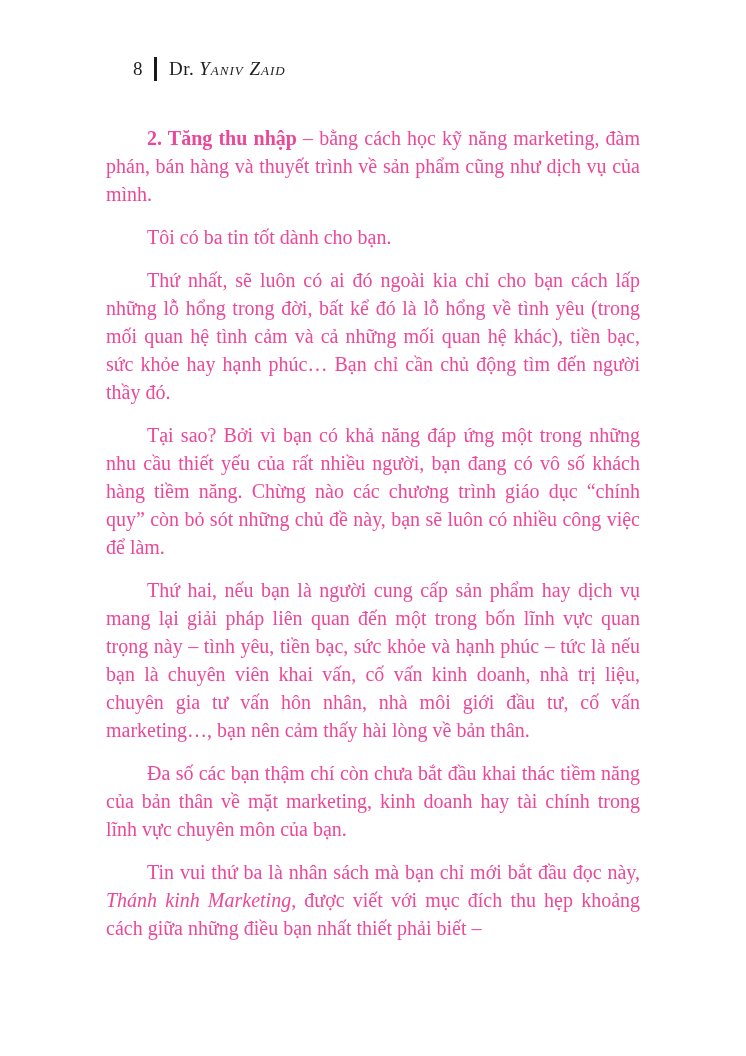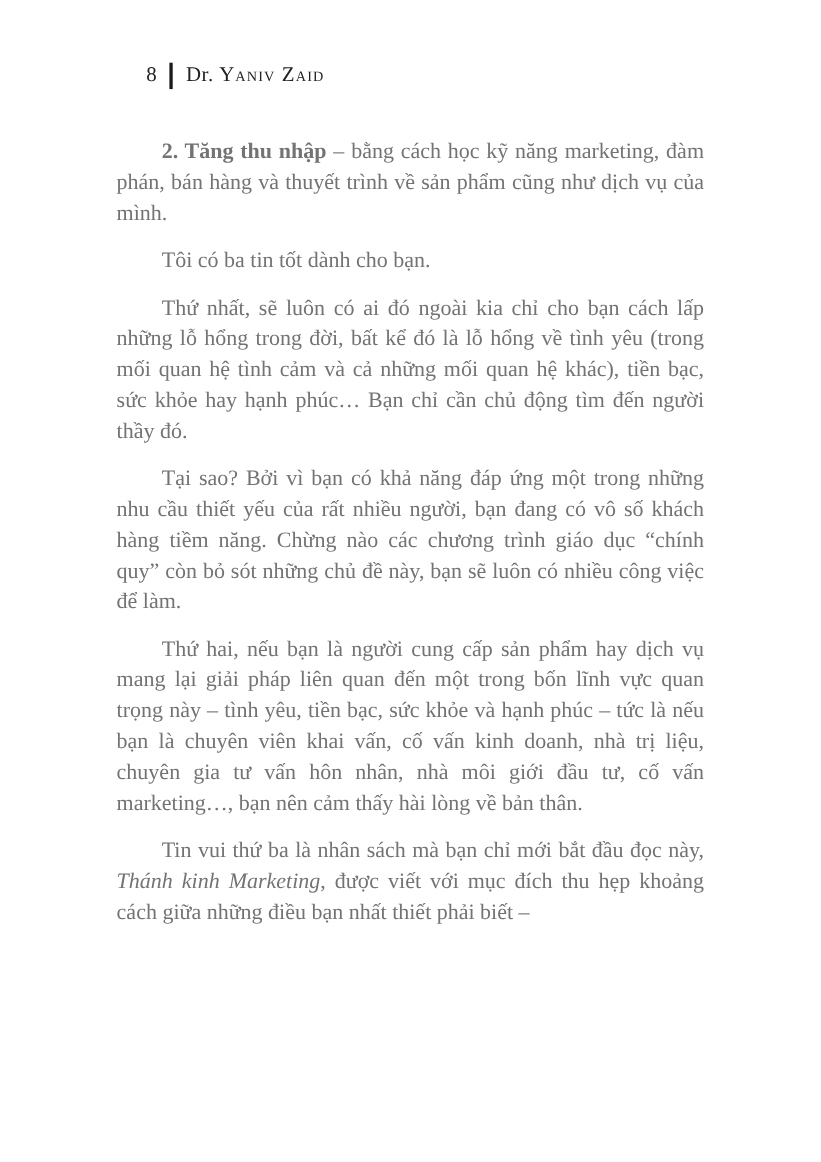--- a/index.html
+++ b/index.html
@@ -36,30 +36,31 @@
     background: #1a1a1a;
     margin: 0 12px 0 11px;
   }
   .author-prefix {
     margin-right: 5px;
     text-align: right;
   }
   .author-fullname {
     font-variant: small-caps;
     letter-spacing: 1px;
+    font-style: italic;
   }
   .page-body {
     position: absolute;
     left: 106px;
     top: 124px;
     width: 534px;
     font-size: 20px;
     line-height: 28px;
     text-align: justify;
-    color: #737373;
+    color: #ec4899;
   }
   .page-body p {
     margin: 0 0 15px 0;
     text-indent: 41px;
   }
   .bold-lead {
     font-weight: bold;
   }
   .book-title {
     font-weight: normal;
@@ -83,18 +84,19 @@
     <p><span class="bold-lead">2. Tăng thu nhập</span><span> – bằng cách học kỹ năng marketing, đàm phán, bán hàng và thuyết trình về sản phẩm cũng như dịch vụ của mình.</span></p>
 
     <p><span>Tôi có ba tin tốt dành cho bạn.</span></p>
 
     <p><span>Thứ nhất, sẽ luôn có ai đó ngoài kia chỉ cho bạn cách lấp những lỗ hổng trong đời, bất kể đó là lỗ hổng về tình yêu (trong mối quan hệ tình cảm và cả những mối quan hệ khác), tiền bạc, sức khỏe hay hạnh phúc… Bạn chỉ cần chủ động tìm đến người thầy đó.</span></p>
 
     <p><span>Tại sao? Bởi vì bạn có khả năng đáp ứng một trong những nhu cầu thiết yếu của rất nhiều người, bạn đang có vô số khách hàng tiềm năng. Chừng nào các chương trình giáo dục “chính quy” còn bỏ sót những chủ đề này, bạn sẽ luôn có nhiều công việc để làm.</span></p>
 
     <p><span>Thứ hai, nếu bạn là người cung cấp sản phẩm hay dịch vụ mang lại giải pháp liên quan đến một trong bốn lĩnh vực quan trọng này – tình yêu, tiền bạc, sức khỏe và hạnh phúc – tức là nếu bạn là chuyên viên khai vấn, cố vấn kinh doanh, nhà trị liệu, chuyên gia tư vấn hôn nhân, nhà môi giới đầu tư, cố vấn marketing…, bạn nên cảm thấy hài lòng về bản thân.</span></p>
 
+    <p><span>Đa số các bạn thậm chí còn chưa bắt đầu khai thác tiềm năng của bản thân về mặt marketing, kinh doanh hay tài chính trong lĩnh vực chuyên môn của bạn.</span></p>
 
     <p><span>Tin vui thứ ba là nhân sách mà bạn chỉ mới bắt đầu đọc này, </span><span class="book-title">Thánh kinh Marketing</span><span>, được viết với mục đích thu hẹp khoảng cách giữa những điều bạn nhất thiết phải biết –</span></p>
 
   </main>
 
 </div>
 
 </body></html>

